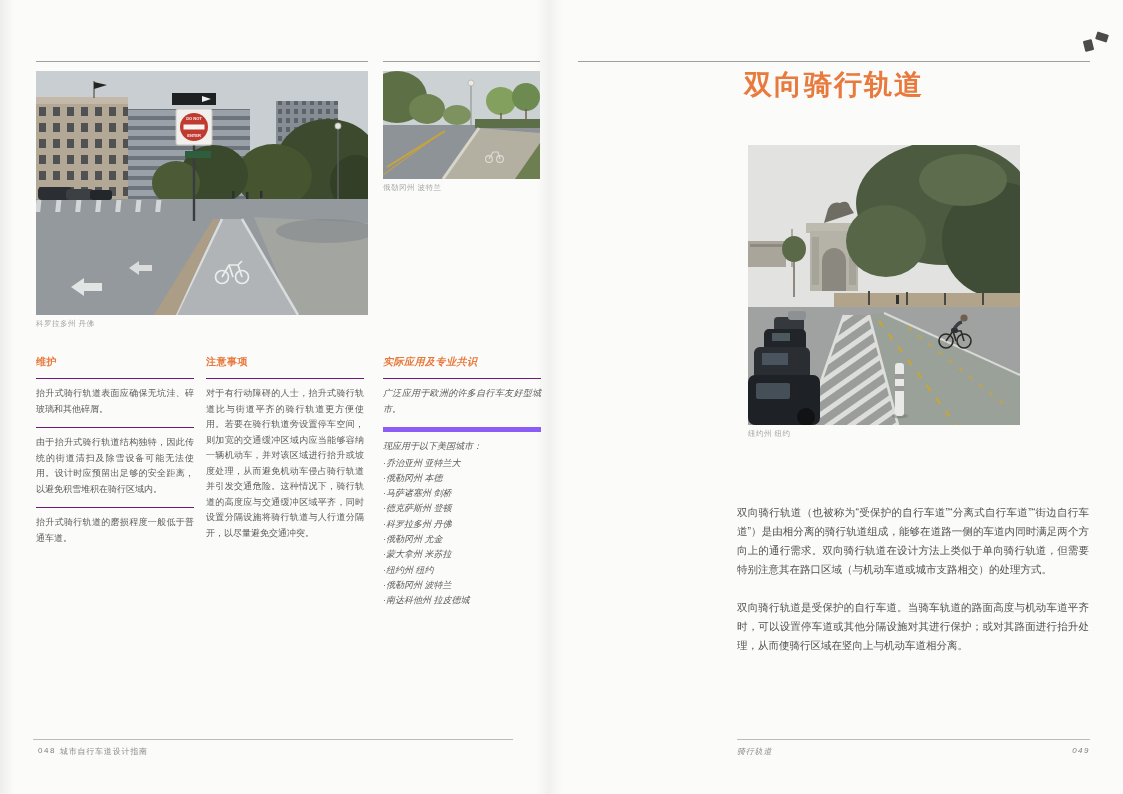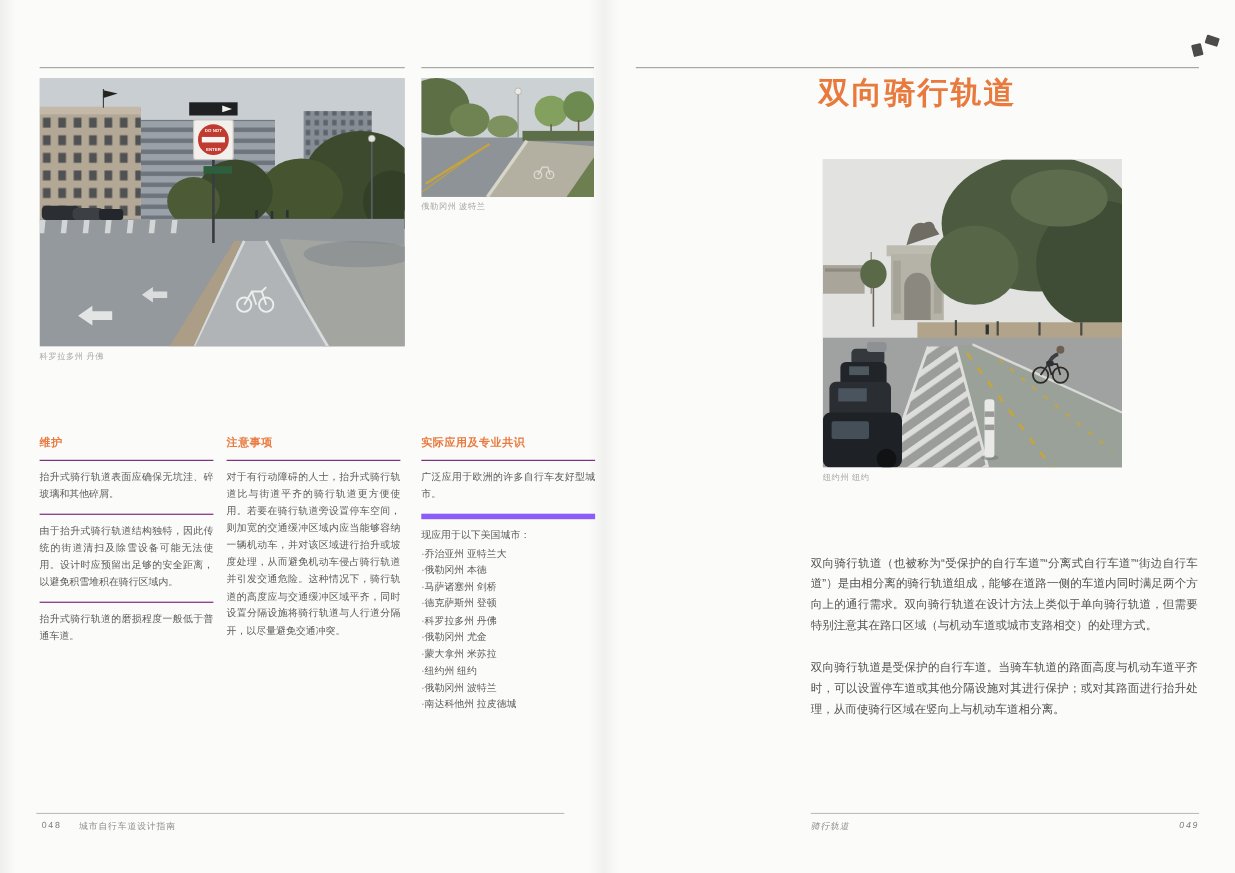--- a/index.html
+++ b/index.html
@@ -24,41 +24,41 @@
   figure svg{display:block;width:100%;height:100%;}
   .photo-main{left:36px;top:71px;width:332px;height:244px;}
   .photo-small{left:383px;top:71px;width:157px;height:108px;}
   .photo-ny{left:748px;top:145px;width:272px;height:280px;}
 
   .caption{position:absolute;font-size:7.5px;letter-spacing:.5px;color:#a6a6a4;}
   .cap-main{left:36px;top:319px;}
   .cap-small{left:383px;top:183px;font-family:Liberation Serif, serif;}
   .cap-ny{left:748px;top:429px;}
 
-  .col{position:absolute;top:355px;width:158px;margin-top:40px;}
+  .col{position:absolute;top:355px;width:158px;}
   .col1{left:36px;}
   .col2{left:206px;}
-  .col3{left:383px;}
+  .col3{left:383px;font-style:italic;}
   .col h3{margin:0 0 9px;font-size:10px;font-weight:bold;color:#e87a3e;letter-spacing:.5px;}
   .col p{margin:0;border-top:1px solid #701a75;padding:7px 0 10px;
     font-size:9px;line-height:15.5px;text-align:justify;color:#5c5c5c;}
   .col .list-block{border-top:5px solid #8b5cf6;padding-top:7px;}
   .col .list-intro{font-size:9px;line-height:15.5px;margin:0 0 1px;}
   .col ul{list-style:none;margin:0;padding:0;}
   .col li{font-size:9px;line-height:15.3px;}
 
   .right-title{position:absolute;left:744px;top:66px;margin:0;
     font-size:28px;font-weight:bold;color:#e87a3e;letter-spacing:2px;}
   .body-para{position:absolute;left:737px;width:352px;margin:0;
     font-size:10.5px;line-height:19px;text-align:justify;color:#525250;}
   .para-1{top:503px;}
   .para-2{top:598px;}
 
   .footer-text{position:absolute;top:746px;font-size:8px;letter-spacing:.8px;color:#8b8b89;}
-  .footer-left{left:38px;display:flex;gap:16px;}
+  .footer-left{left:38px;display:flex;gap:4px;}
   .footer-left .pagenum{letter-spacing:1.5px;color:#7e7e7c;}
   .footer-right{left:737px;width:353px;display:flex;justify-content:space-between;gap:10px;font-style:italic;}
   .footer-right .pagenum{letter-spacing:1.5px;color:#7e7e7c;}
 </style>
 </head>
 <body>
 
 <div class="spread">
 
   <div class="edge-left"></div>

